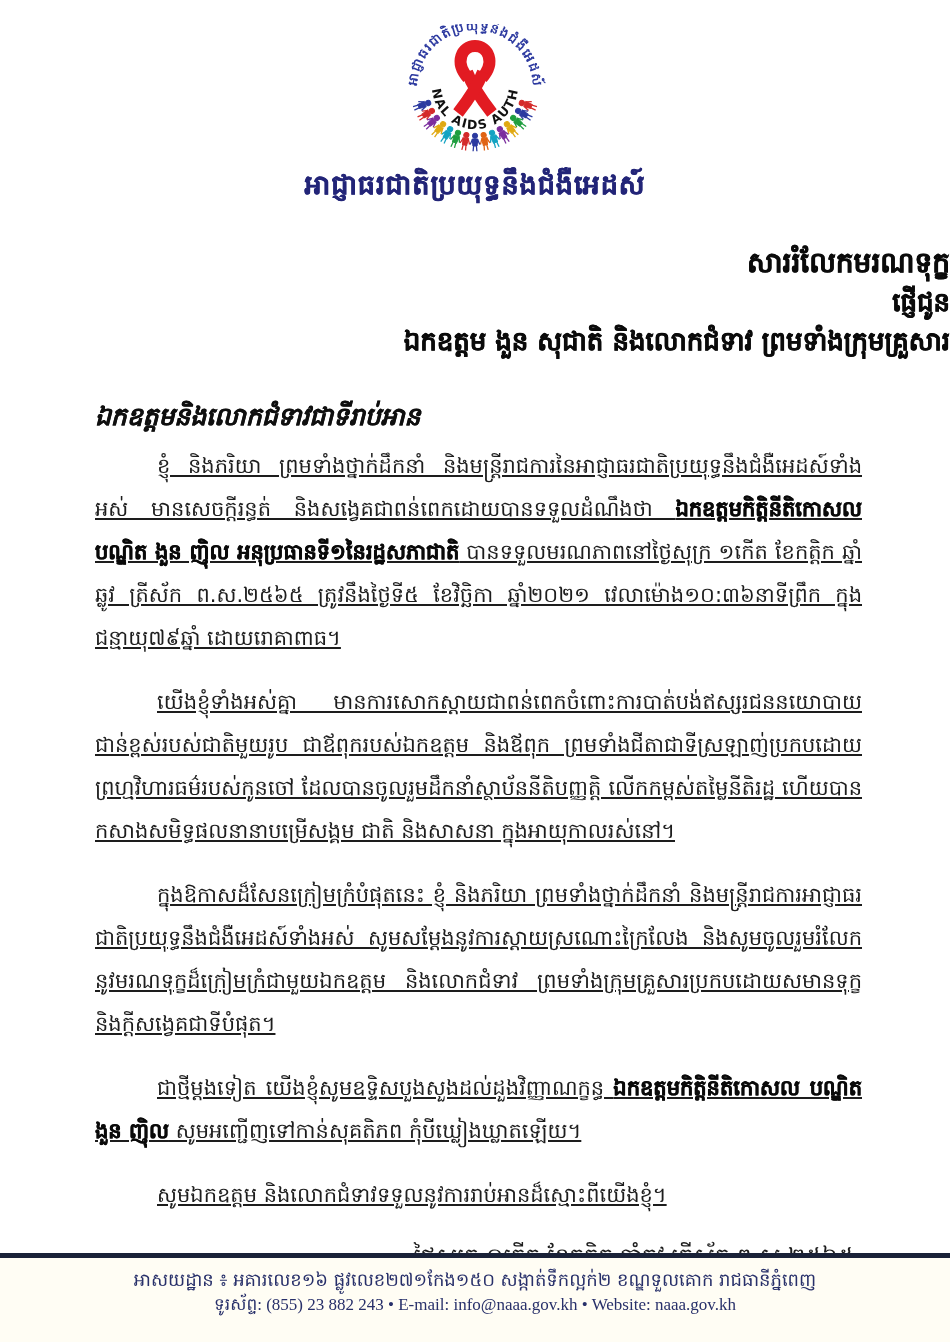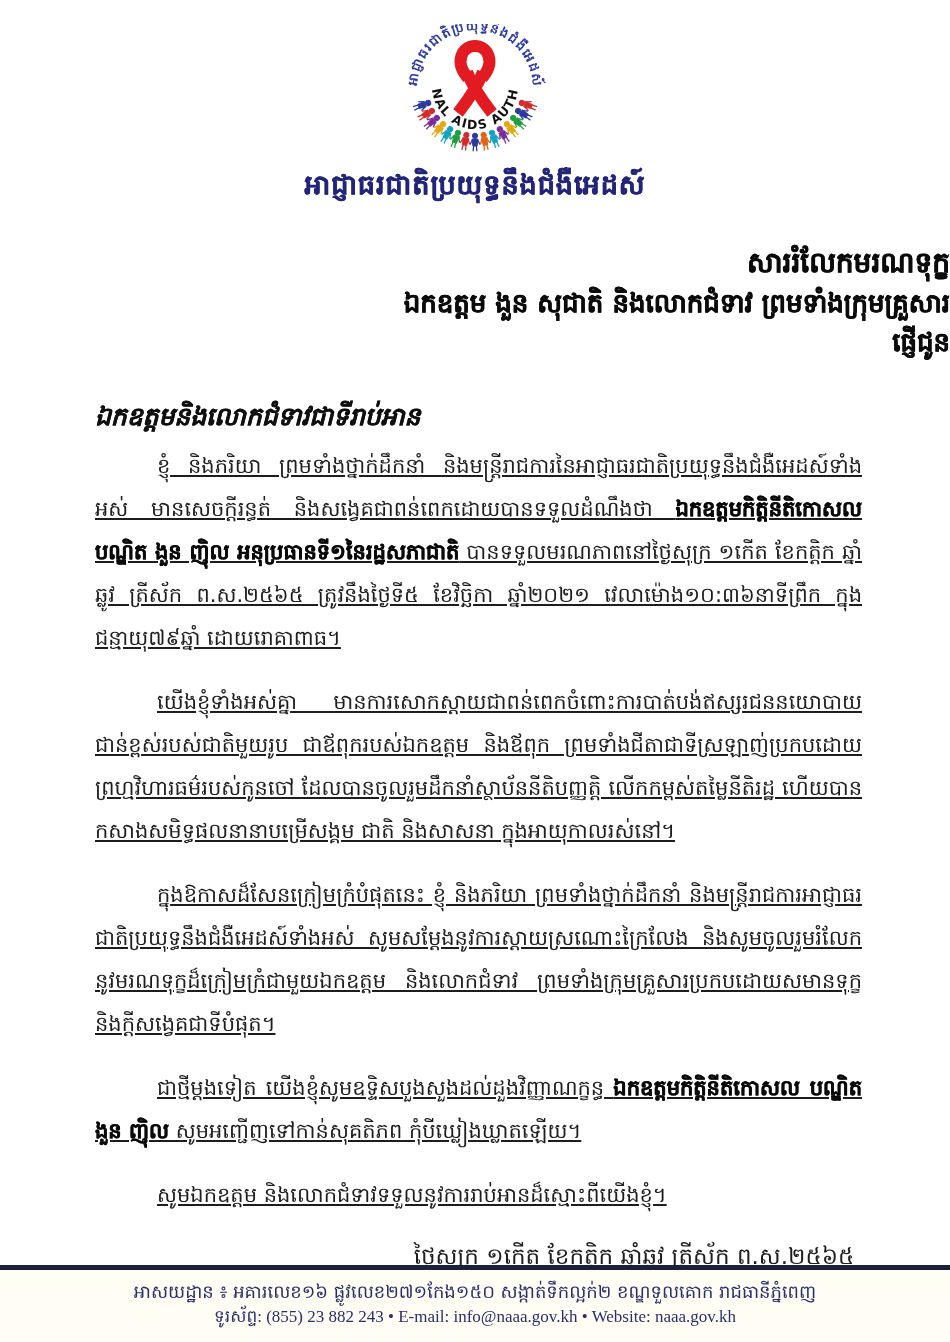--- a/index.html
+++ b/index.html
@@ -56,21 +56,21 @@
     margin-left:auto;
     margin-right:16px;
     margin-top:20px;
     text-align:center;
   }
   .date-line{font-size:23px;line-height:37px;color:#1d1d1d;}
   
   .footer{position:absolute;left:0;right:0;bottom:0;}
   .footer-bar{height:5px;background:#1a2238;}
   .footer-body{
-    height:72px;
+    height:84px;
     background:#fffdf4;
     text-align:center;
     padding-top:9px;
     box-sizing:border-box;
   }
   .footer-address{font-size:18px;line-height:26px;color:#28306a;font-weight:500;}
   .footer-contact{
     font-size:17px;line-height:24px;color:#28306a;
     font-family:"Liberation Serif", serif;
   }
@@ -124,22 +124,22 @@
           <use href="#person" fill="#d42a2a" stroke="#d42a2a" transform="translate(43.6,90.5) rotate(60)"></use>
           <use href="#person" fill="#2b3aa0" stroke="#2b3aa0" transform="translate(39.4,81.5) rotate(70)"></use>
         </g>
       </svg>
     </span>
     <div class="org-name">អាជ្ញាធរជាតិប្រយុទ្ធនឹងជំងឺអេដស៍</div>
   </div>
 
   <div class="title-block">
     <div class="title-line title-1">សាររំលែកមរណទុក្ខ</div>
+    <div class="title-line title-2">ផ្ញើជូន</div>
     <div class="title-line title-3">ឯកឧត្តម ងួន សុជាតិ និងលោកជំទាវ ព្រមទាំងក្រុមគ្រួសារ</div>
-    <div class="title-line title-2">ផ្ញើជូន</div>
   </div>
 
   <div class="content">
     <div class="salutation">ឯកឧត្តមនិងលោកជំទាវជាទីរាប់អាន</div>
 
     <p class="para"><span>ខ្ញុំ និងភរិយា ព្រមទាំងថ្នាក់ដឹកនាំ និងមន្ត្រីរាជការនៃអាជ្ញាធរជាតិប្រយុទ្ធនឹងជំងឺអេដស៍ទាំងអស់ មានសេចក្តីរន្ធត់ និងសង្វេគជាពន់ពេកដោយបានទទួលដំណឹងថា </span><b>ឯកឧត្តមកិត្តិនីតិកោសល បណ្ឌិត ងួន ញ៉ិល អនុប្រធានទី១នៃរដ្ឋសភាជាតិ</b><span> បានទទួលមរណភាពនៅថ្ងៃសុក្រ ១កើត ខែកត្តិក ឆ្នាំឆ្លូវ ត្រីស័ក ព.ស.២៥៦៥ ត្រូវនឹងថ្ងៃទី៥ ខែវិច្ឆិកា ឆ្នាំ២០២១ វេលាម៉ោង១០:៣៦នាទីព្រឹក ក្នុងជន្មាយុ៧៩ឆ្នាំ ដោយរោគាពាធ។</span></p>
 
     <p class="para">យើងខ្ញុំទាំងអស់គ្នា មានការសោកស្តាយជាពន់ពេកចំពោះការបាត់បង់ឥស្សរជននយោបាយជាន់ខ្ពស់របស់ជាតិមួយរូប ជាឪពុករបស់ឯកឧត្តម និងឪពុក ព្រមទាំងជីតាជាទីស្រឡាញ់ប្រកបដោយព្រហ្មវិហារធម៌របស់កូនចៅ ដែលបានចូលរួមដឹកនាំស្ថាប័ននីតិបញ្ញត្តិ លើកកម្ពស់តម្លៃនីតិរដ្ឋ ហើយបានកសាងសមិទ្ធផលនានាបម្រើសង្គម ជាតិ និងសាសនា ក្នុងអាយុកាលរស់នៅ។</p>
 
     <p class="para">ក្នុងឱកាសដ៏សែនក្រៀមក្រំបំផុតនេះ ខ្ញុំ និងភរិយា ព្រមទាំងថ្នាក់ដឹកនាំ និងមន្ត្រីរាជការអាជ្ញាធរជាតិប្រយុទ្ធនឹងជំងឺអេដស៍ទាំងអស់ សូមសម្តែងនូវការស្តាយស្រណោះក្រៃលែង និងសូមចូលរួមរំលែកនូវមរណទុក្ខដ៏ក្រៀមក្រំជាមួយឯកឧត្តម និងលោកជំទាវ ព្រមទាំងក្រុមគ្រួសារប្រកបដោយសមានទុក្ខ និងក្តីសង្វេគជាទីបំផុត។</p>

